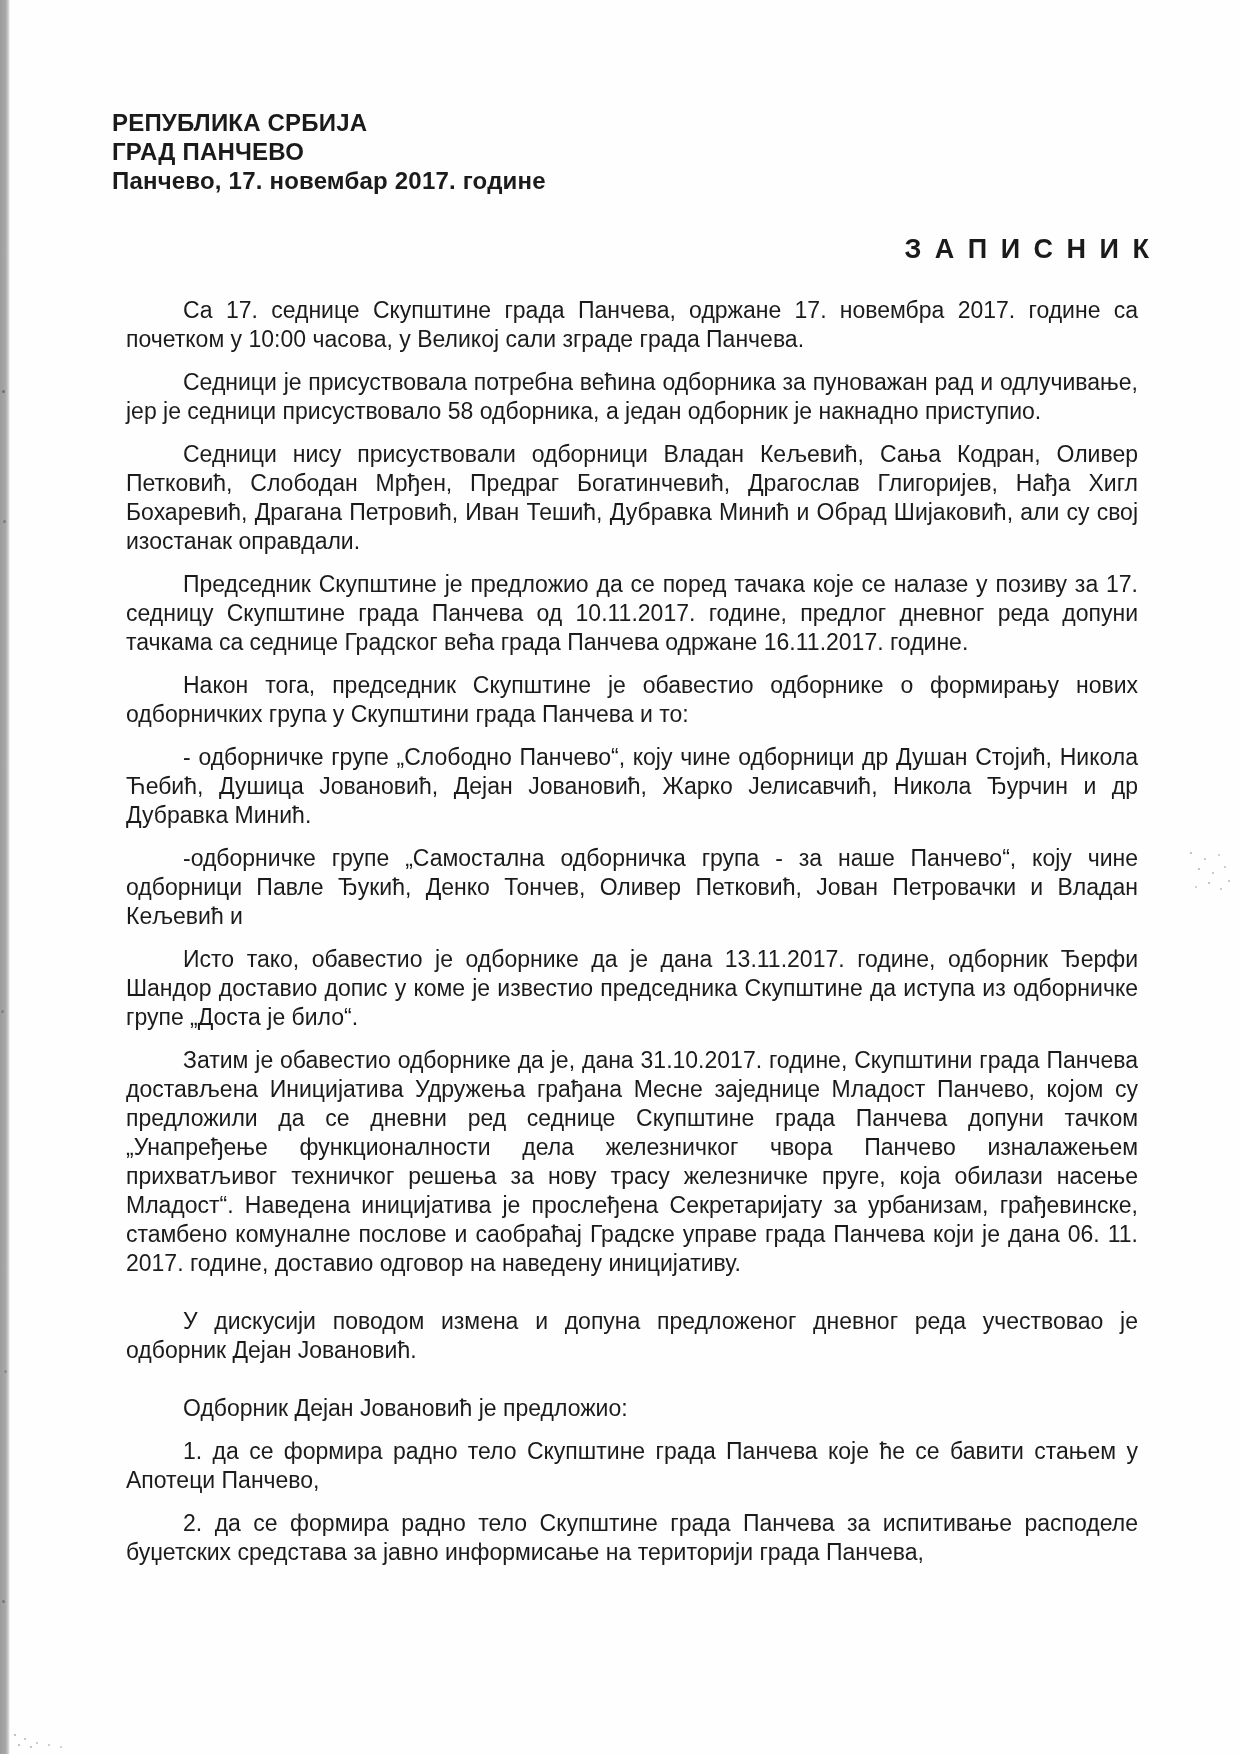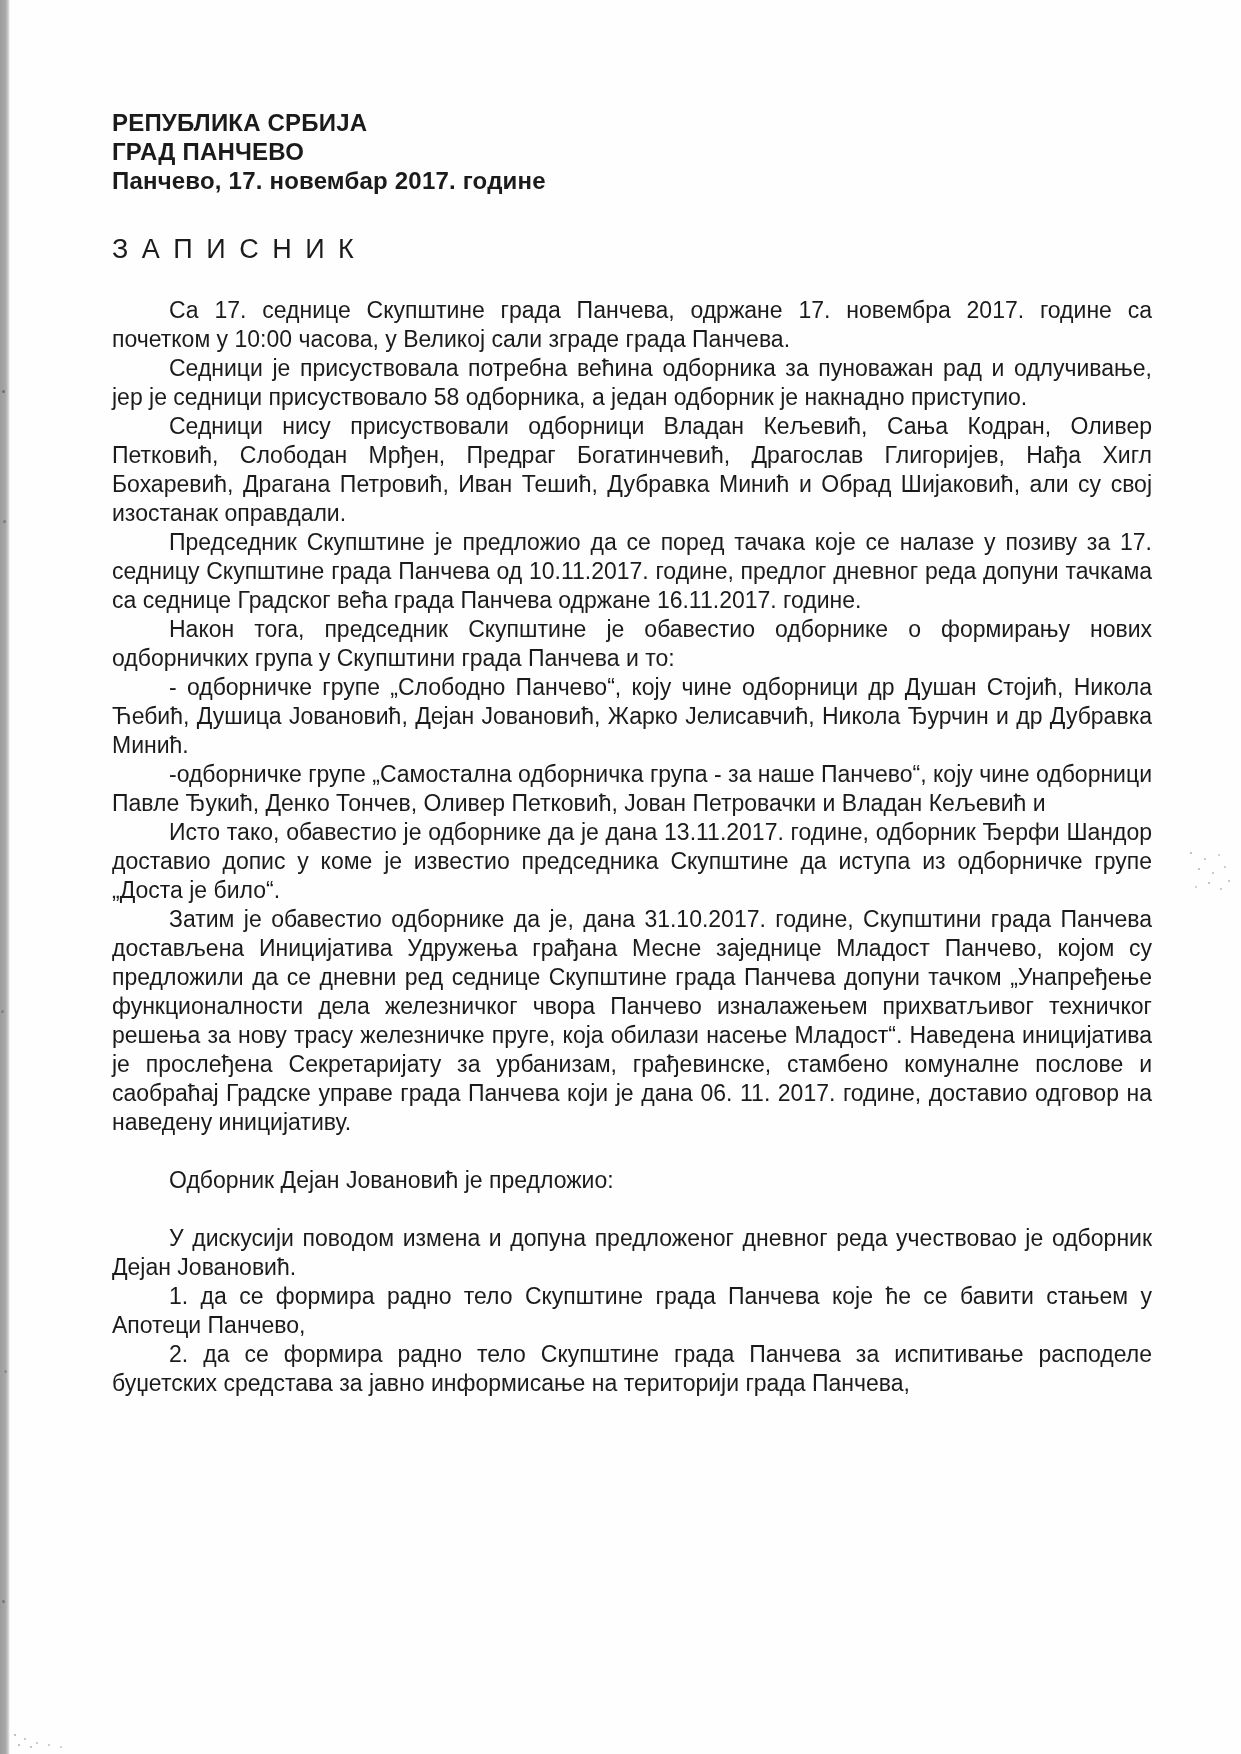--- a/index.html
+++ b/index.html
@@ -42,34 +42,34 @@
   }
   .letterhead {
     font-weight: bold;
     font-size: 24px;
     line-height: 29px;
     letter-spacing: 0.2px;
     white-space: nowrap;
   }
   .doc-title {
     margin: 40px 0 0 0;
-    text-align: left;
-    font-weight: normal;
+    text-align: right;
+    font-weight: bold;
     font-size: 27px;
     line-height: 29px;
     letter-spacing: 3px;
   }
   .body-text {
     margin-top: 32px;
     font-size: 23px;
     line-height: 29px;
     text-align: justify;
   }
   .body-text p {
-    margin: 0;
+    margin: 14px;
     text-indent: 57px;
   }
   .body-text p.gap {
     margin-top: 29px;
   }
   
   .speckle {
     position: absolute;
     width: 2px; height: 2px;
     background: #9a9a9a;
@@ -108,22 +108,22 @@
     <main class="body-text">
       <p>Са 17. седнице Скупштине града Панчева, одржане 17. новембра 2017. године са почетком у 10:00 часова, у Великој сали зграде града Панчева.</p>
       <p>Седници је присуствовала потребна већина одборника за пуноважан рад и одлучивање, јер је седници присуствовало 58 одборника, а један одборник је накнадно приступио.</p>
       <p>Седници нису присуствовали одборници Владан Кељевић, Сања Кодран, Оливер Петковић, Слободан Мрђен, Предраг Богатинчевић, Драгослав Глигоријев, Нађа Хигл Бохаревић, Драгана Петровић, Иван Тешић, Дубравка Минић и Обрад Шијаковић, али су свој изостанак оправдали.</p>
       <p>Председник Скупштине је предложио да се поред тачака које се налазе у позиву за 17. седницу Скупштине града Панчева од 10.11.2017. године, предлог дневног реда допуни тачкама са седнице Градског већа града Панчева одржане 16.11.2017. године.</p>
       <p>Након тога, председник Скупштине је обавестио одборнике о формирању нових одборничких група у Скупштини града Панчева и то:</p>
       <p>- одборничке групе „Слободно Панчево“, коју чине одборници др Душан Стојић, Никола Ћебић, Душица Јовановић, Дејан Јовановић, Жарко Јелисавчић, Никола Ђурчин и др Дубравка Минић.</p>
       <p>-одборничке групе „Самостална одборничка група - за наше Панчево“, коју чине одборници Павле Ђукић,  Денко Тончев, Оливер Петковић, Јован Петровачки и Владан Кељевић и</p>
       <p>Исто тако, обавестио је одборнике да је дана 13.11.2017. године,  одборник Ђерфи Шандор доставио допис у коме је известио председника Скупштине да иступа из одборничке групе „Доста је било“.</p>
       <p>Затим је обавестио одборнике да је, дана 31.10.2017. године, Скупштини града Панчева достављена Иницијатива Удружења грађана Месне заједнице Младост Панчево, којом су предложили да се дневни ред седнице Скупштине града Панчева допуни тачком „Унапређење функционалности дела железничког чвора Панчево изналажењем прихватљивог техничког решења за нову трасу железничке пруге, која обилази насење Младост“. Наведена иницијатива је прослеђена  Секретаријату за урбанизам, грађевинске, стамбено комуналне послове и саобраћај Градске управе града Панчева који је дана 06. 11. 2017. године, доставио одговор на наведену иницијативу.</p>
+      <p class="gap">У дискусији поводом измена и допуна предложеног дневног реда учествовао је одборник Дејан Јовановић.</p>
       <p class="gap">Одборник Дејан Јовановић је предложио:</p>
-      <p class="gap">У дискусији поводом измена и допуна предложеног дневног реда учествовао је одборник Дејан Јовановић.</p>
       <p>1. да се формира радно тело Скупштине града Панчева које ће се бавити стањем у Апотеци Панчево,</p>
       <p>2. да се формира радно тело Скупштине града Панчева за испитивање расподеле буџетских средстава за јавно информисање на територији града Панчева,</p>
     </main>
 
   </div>
 
   <div class="speckle" id="speckle-right"></div>
   <div class="speckle" id="speckle-bottom-left"></div>
 
 </div>

